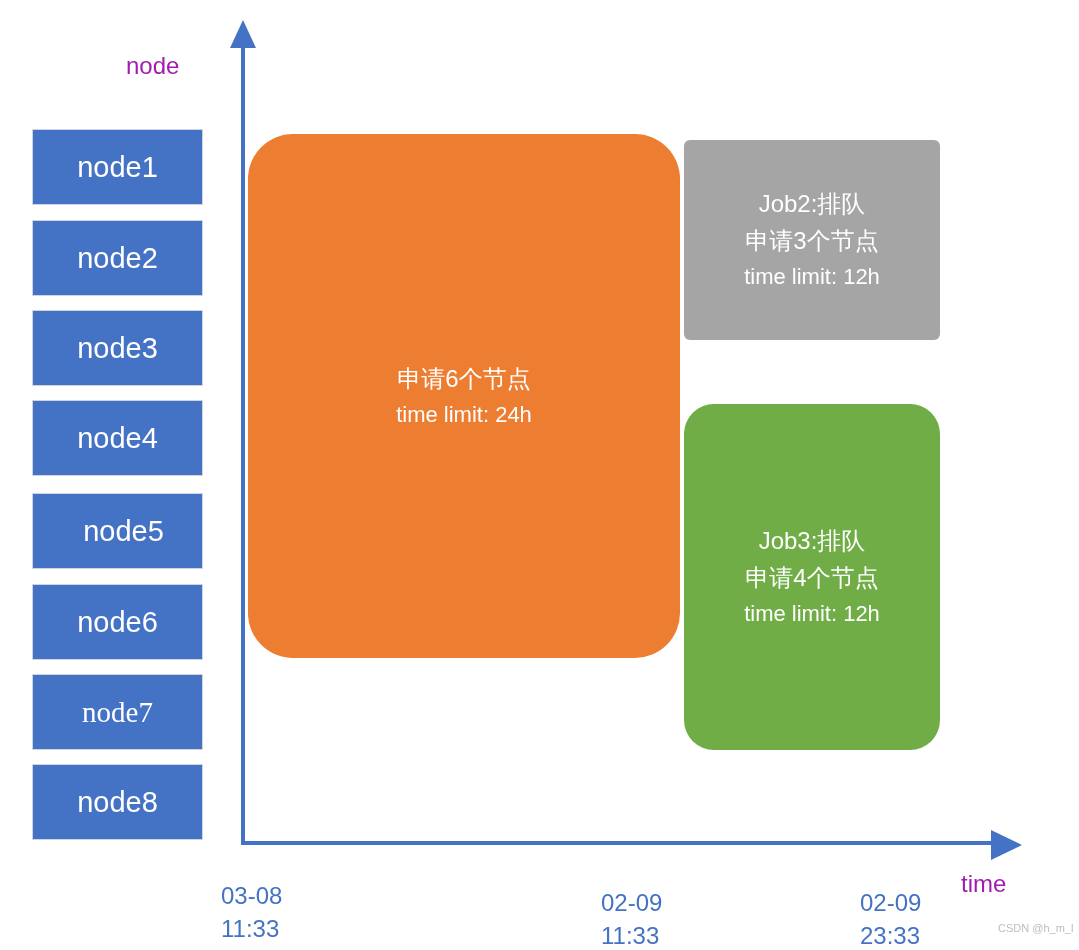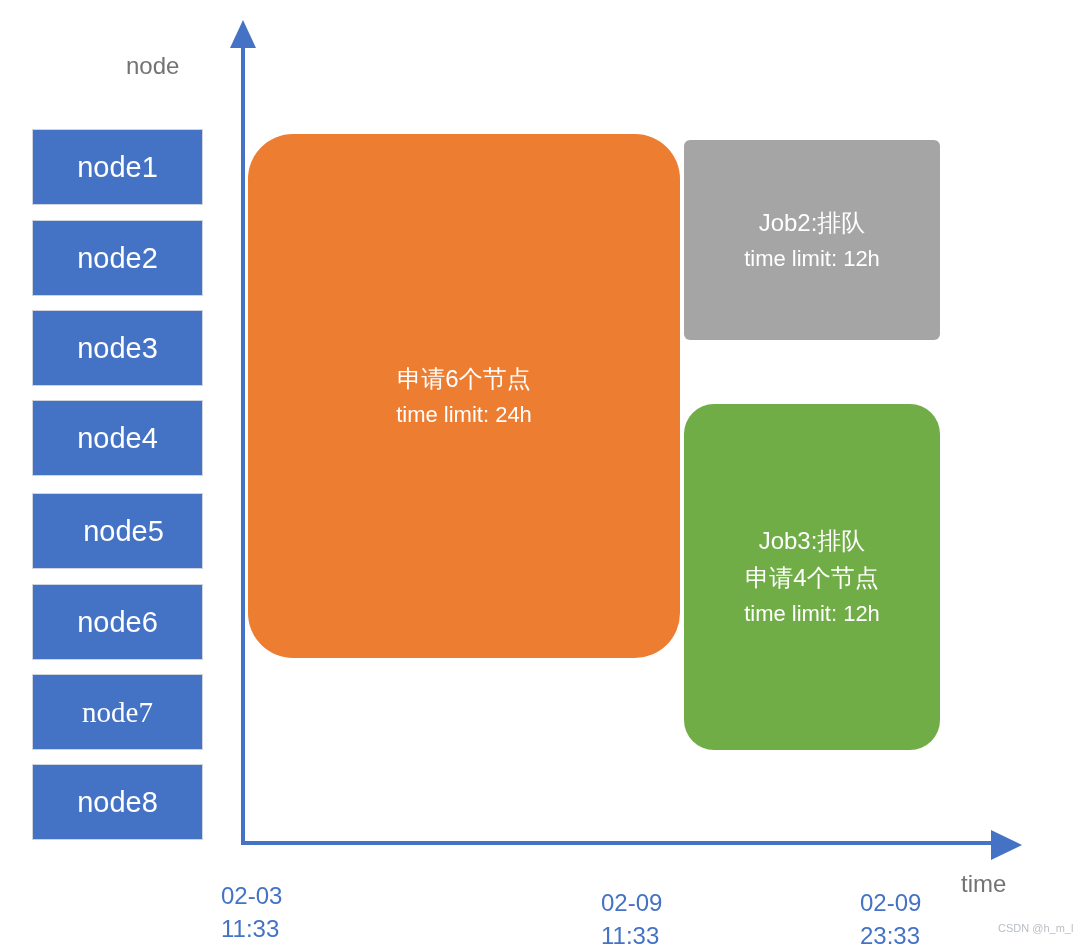--- a/index.html
+++ b/index.html
@@ -30,21 +30,21 @@
   }
   #x-axis-arrow {
     left: 991px; top: 830px;
     border-top: 15px solid transparent;
     border-bottom: 15px solid transparent;
     border-left: 31px solid #4472C4;
   }
 
   .axis-label {
     position: absolute;
-    color: #737373;
+    color: #a21caf;
     font-size: 24px;
     white-space: nowrap;
   }
   #y-axis-label { left: 126px; top: 52px; }
   #x-axis-label { left: 961px; top: 870px; }
 
   
   .node-box {
     position: absolute;
     left: 32px;
@@ -131,31 +131,32 @@
     <div class="node-box" style="background-color: rgb(68, 114, 196);">node8</div>
   </div>
 
   <div class="job-block" id="job-block-1" style="background-color: rgb(237, 125, 49);">
     <div class="job-line">申请6个节点</div>
     <div class="job-limit">time limit: 24h</div>
   </div>
 
   <div class="job-block" id="job-block-2" style="background-color: rgb(165, 165, 165);">
     <div class="job-line">Job2:排队</div>
+    <div class="job-line">申请3个节点</div>
     <div class="job-limit">time limit: 12h</div>
   </div>
 
   <div class="job-block" id="job-block-3" style="background-color: rgb(112, 173, 71);">
     <div class="job-line">Job3:排队</div>
     <div class="job-line">申请4个节点</div>
     <div class="job-limit">time limit: 12h</div>
   </div>
 
   <div class="x-tick" id="x-tick-1">
-    <div>02-03</div>
+    <div>03-08</div>
     <div>11:33</div>
   </div>
   <div class="x-tick" id="x-tick-2">
     <div>02-09</div>
     <div>11:33</div>
   </div>
   <div class="x-tick" id="x-tick-3">
     <div>02-09</div>
     <div>23:33</div>
   </div>

